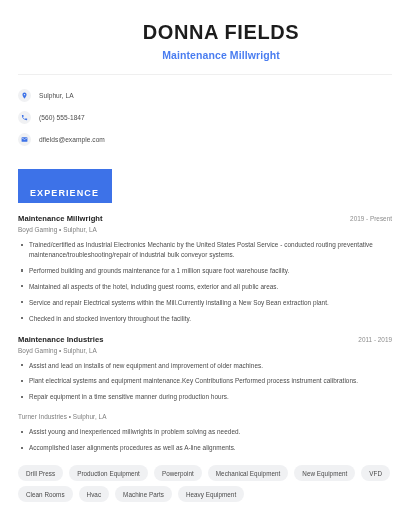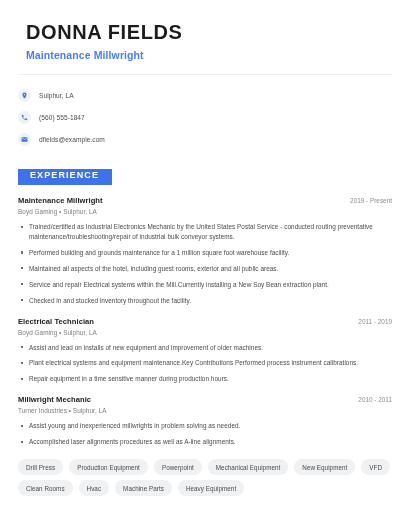--- a/index.html
+++ b/index.html
@@ -20,20 +20,22 @@
     width: 410px;
     height: 530px;
     background: #ffffff;
     padding: 0;
     position: relative;
   }
 
   
   .header {
     padding: 20px 26px 0 26px;
+    text-align: center;
+    margin-left: 32px;
   }
 
   .full-name {
     font-size: 20px;
     font-weight: bold;
     letter-spacing: 0.6px;
     color: #1c1c1c;
     line-height: 1.2;
   }
 
@@ -88,21 +90,21 @@
     padding: 0 18px;
   }
 
   .section-badge {
     display: inline-block;
     background: #3d72e8;
     color: #ffffff;
     font-size: 9px;
     font-weight: bold;
     letter-spacing: 1.1px;
-    padding: 1px 13px 5px 12px;
+    padding: 19px 13px 5px 12px;
     margin-top: 18px;
   }
 
   
   .entry {
     margin-top: 11px;
   }
 
   .entry-head {
     display: flex;
@@ -231,36 +233,32 @@
           <li>Trained/certified as Industrial Electronics Mechanic by the United States Postal Service - conducted routing preventative maintenance/troubleshooting/repair of industrial bulk conveyor systems.</li>
           <li>Performed building and grounds maintenance for a 1 million square foot warehouse facility.</li>
           <li>Maintained all aspects of the hotel, including guest rooms, exterior and all public areas.</li>
           <li>Service and repair Electrical systems within the Mill.Currently installing a New Soy Bean extraction plant.</li>
           <li>Checked in and stocked inventory throughout the facility.</li>
         </ul>
       </div>
 
       <div class="entry">
         <div class="entry-head">
-          <span class="entry-role">Electrical Technician</span>
+          <span class="entry-role">Maintenance Industries</span>
           <span class="entry-dates">2011 - 2019</span>
         </div>
         <div class="entry-company">Boyd Gaming • Sulphur, LA</div>
         <ul class="bullets">
           <li>Assist and lead on installs of new equipment and improvement of older machines.</li>
           <li>Plant electrical systems and equipment maintenance.Key Contributions Performed process instrument calibrations.</li>
           <li>Repair equipment in a time sensitive manner during production hours.</li>
         </ul>
       </div>
 
       <div class="entry">
-        <div class="entry-head">
-          <span class="entry-role">Millwright Mechanic</span>
-          <span class="entry-dates">2010 - 2011</span>
-        </div>
         <div class="entry-company">Turner Industries • Sulphur, LA</div>
         <ul class="bullets">
           <li>Assist young and inexperienced millwrights in problem solving as needed.</li>
           <li>Accomplished laser alignments procedures as well as A-line alignments.</li>
         </ul>
       </div>
 
     </div>
   </div>
 

